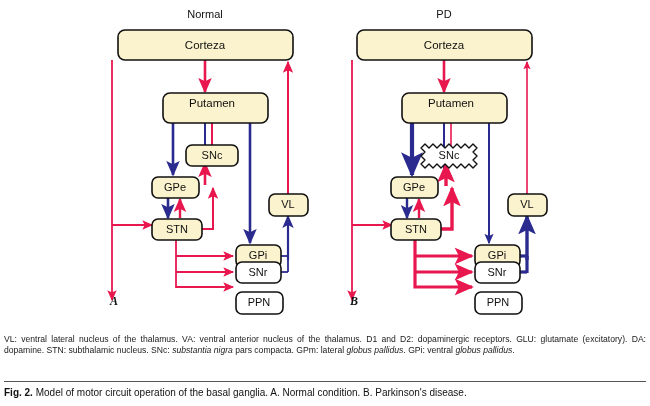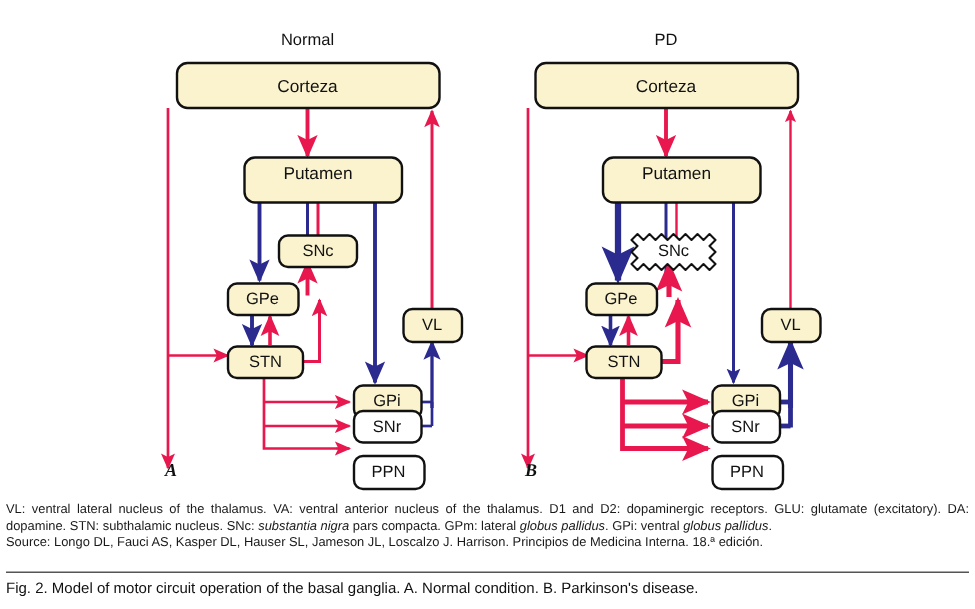--- a/index.html
+++ b/index.html
@@ -4,21 +4,21 @@
 <style>
   html,body{margin:0;padding:0;background:#ffffff;}
   body{
     width:650px;height:406px;
     font-family:"Liberation Sans", sans-serif;
     color:#111;
     position:relative;
     overflow:hidden;
   }
   .figure-area{position:absolute;left:0;top:0;width:650px;height:330px;}
-  .panels{position:absolute;left:0;top:0;width:650px;height:330px;margin-top:12px;}
+  .panels{position:absolute;left:0;top:0;width:650px;height:330px;}
   svg.diagram{position:absolute;left:0;top:0;width:650px;height:330px;display:block;}
 
   .node-label{
     font-family:"Liberation Sans", sans-serif;
     font-size:11px;
     fill:#111;
     text-anchor:middle;
     dominant-baseline:middle;
   }
   .node-label.big{font-size:11.5px;}
@@ -50,21 +50,21 @@
     position:absolute;left:4px;top:381px;width:642px;height:0;
     border-top:1px solid #555;
   }
   .fig-caption{
     position:absolute;left:4px;top:386px;width:642px;
     font-size:10px;
     line-height:14px;
     color:#111;
     font-family:"Liberation Sans", sans-serif;
   }
-  .fig-caption b{font-weight:normal;}
+  .fig-caption b{font-weight:bold;}
 </style>
 </head>
 <body>
 
 <div class="figure-area">
   <div class="panels">
     <svg class="diagram" viewBox="0 0 650 330">
       <defs>
         <marker id="ah-pink" markerWidth="7" markerHeight="7" refX="5.4" refY="3" orient="auto" markerUnits="strokeWidth">
           <path d="M0,0.4 L6,3 L0,5.6 L1.3,3 Z" fill="#e8174e"></path>
@@ -257,21 +257,20 @@
         </g>
 
         <text class="panel-letter" x="354" y="305" text-anchor="middle">B</text>
       </g>
     </svg>
   </div>
 </div>
 
 <div class="legend">
   <span>VL: ventral lateral nucleus of the thalamus. VA: ventral anterior nucleus of the thalamus. D1 and D2: dopaminergic receptors. GLU: glutamate (excitatory). DA: dopamine. STN: subthalamic nucleus. SNc: </span><i>substantia nigra</i><span> pars compacta. GPm: lateral </span><i>globus pallidus</i><span>. GPi: ventral </span><i>globus pallidus</i><span>.</span><br>
-  <span>Source: Longo DL, Fauci AS, Kasper DL, Hauser SL, Jameson JL, Loscalzo J. Harrison. Principios de Medicina Interna. 18.ª edición.</span>
 </div>
 
 <div class="rule"></div>
 
 <div class="fig-caption">
   <b>Fig. 2.</b>
   <span>Model of motor circuit operation of the basal ganglia. A. Normal condition. B. Parkinson's disease.</span>
 </div>
 
 </body></html>

